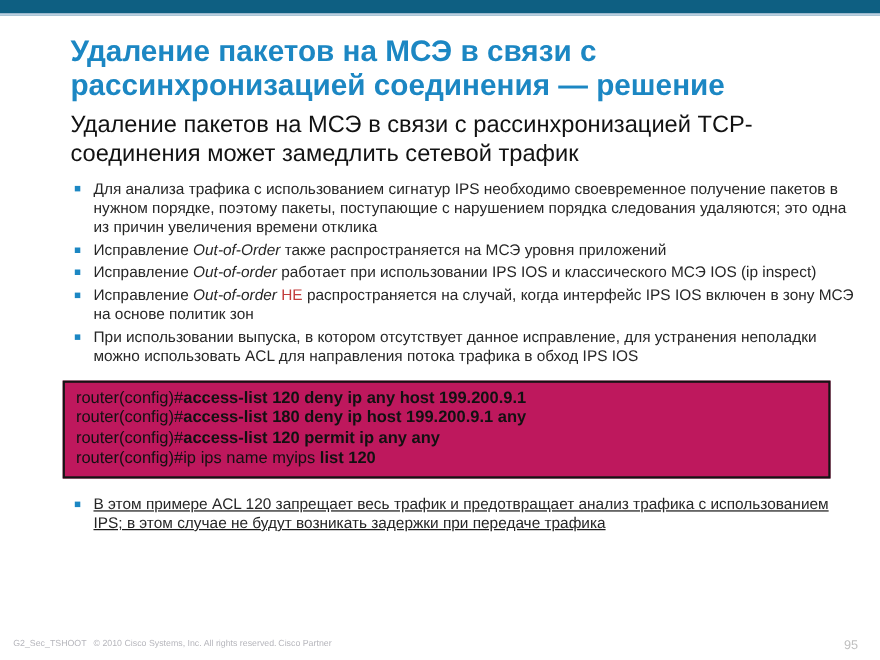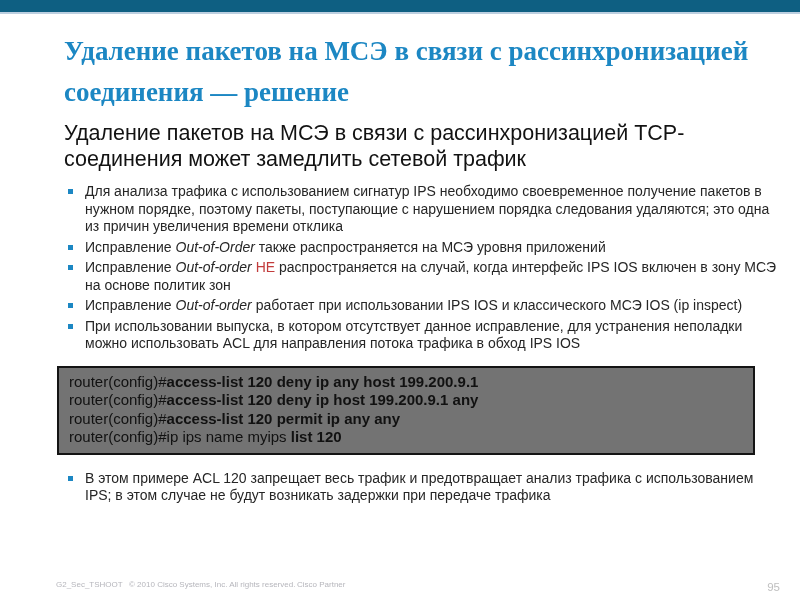--- a/index.html
+++ b/index.html
@@ -18,25 +18,24 @@
     background:#ffffff;
   }
   .slide{position:relative;width:800px;height:600px;background:#fff;overflow:hidden;}
   .top-bar{
     width:100%;height:14px;
     background:var(--header-teal);
     border-bottom:2px solid var(--header-underline);
   }
   .content{padding:17px 18px 0 64px;}
   .title{
-    font-size:27px;font-weight:bold;line-height:41px;
+    font-size:27px;font-weight:bold;line-height:31px;
     color:var(--accent-blue);
     width:710px;
     margin-bottom:7px;
-    font-family:Liberation Serif, serif;
   }
   .subtitle{
     font-size:21.5px;font-weight:normal;line-height:26px;
     color:#121212;
     width:660px;
     margin-bottom:11px;
   }
   ul.bullets{list-style:none;}
   ul.bullets li{
     display:flex;
@@ -54,29 +53,29 @@
   .btext{width:700px;}
   .red{color:var(--alert-red);}
   .it{font-style:italic;}
   .codebox{
     margin:13px 0 0 -7px;
     width:698px;
     border:2px solid #141414;
     padding:5px 10px 6px 10px;
     font-size:15px;line-height:18.5px;
     color:#111;
-    background:#737373;
+    background:#be185d;
   }
   .cline b{font-weight:bold;}
-  ul.bullets.summary{margin-top:15px;}
+  ul.bullets.summary{margin-top:15px;text-decoration:underline;}
   .footer{
     position:absolute;left:0;bottom:6px;width:100%;height:14px;
     font-size:8px;color:var(--footer-gray);
   }
-  .footer span{position:absolute;white-space:nowrap;margin-left:44px;}
+  .footer span{position:absolute;white-space:nowrap;}
   .deck-code{left:12px;}
   .copyright{left:85px;}
   .partner{left:253px;}
   .page-num{
     position:absolute;right:20px;bottom:7px;
     font-size:11.5px;color:var(--pagenum-gray);text-align:center;
   }
 </style>
 </head>
 <body>
@@ -92,35 +91,35 @@
       <li>
         <span class="marker"></span>
         <span class="btext"><span>Для анализа трафика с использованием сигнатур IPS необходимо своевременное получение пакетов в нужном порядке, поэтому пакеты, поступающие с нарушением порядка следования удаляются; это одна из причин увеличения времени отклика</span></span>
       </li>
       <li>
         <span class="marker"></span>
         <span class="btext"><span>Исправление </span><span class="it">Out-of-Order</span><span> также распространяется на МСЭ уровня приложений</span></span>
       </li>
       <li>
         <span class="marker"></span>
-        <span class="btext"><span>Исправление </span><span class="it">Out-of-order </span><span class="red">НЕ</span><span> распространяется на случай, когда интерфейс IPS IOS включен в зону МСЭ на основе политик зон</span></span>
+        <span class="btext"><span>Исправление </span><span class="it">Out-of-order</span><span> работает при использовании IPS IOS и классического МСЭ IOS (ip inspect)</span></span>
       </li>
       <li>
         <span class="marker"></span>
-        <span class="btext"><span>Исправление </span><span class="it">Out-of-order</span><span> работает при использовании IPS IOS и классического МСЭ IOS (ip inspect)</span></span>
+        <span class="btext"><span>Исправление </span><span class="it">Out-of-order </span><span class="red">НЕ</span><span> распространяется на случай, когда интерфейс IPS IOS включен в зону МСЭ на основе политик зон</span></span>
       </li>
       <li>
         <span class="marker"></span>
         <span class="btext"><span>При использовании выпуска, в котором отсутствует данное исправление, для устранения неполадки можно использовать ACL для направления потока трафика в обход IPS IOS</span></span>
       </li>
     </ul>
 
     <div class="codebox">
       <div class="cline"><span>router(config)#</span><span></span><b>access-list 120 deny ip any host 199.200.9.1</b></div>
-      <div class="cline"><span>router(config)#</span><span></span><b>access-list 120 deny ip host 199.200.9.1 any</b></div>
+      <div class="cline"><span>router(config)#</span><span></span><b>access-list 180 deny ip host 199.200.9.1 any</b></div>
       <div class="cline"><span>router(config)#</span><span></span><b>access-list 120 permit ip any any</b></div>
       <div class="cline"><span>router(config)#</span><span>ip ips name myips </span><b>list 120</b></div>
     </div>
 
     <ul class="bullets summary">
       <li>
         <span class="marker"></span>
         <span class="btext"><span>В этом примере ACL 120 запрещает весь трафик и предотвращает анализ трафика с использованием IPS; в этом случае не будут возникать задержки при передаче трафика</span></span>
       </li>
     </ul>

